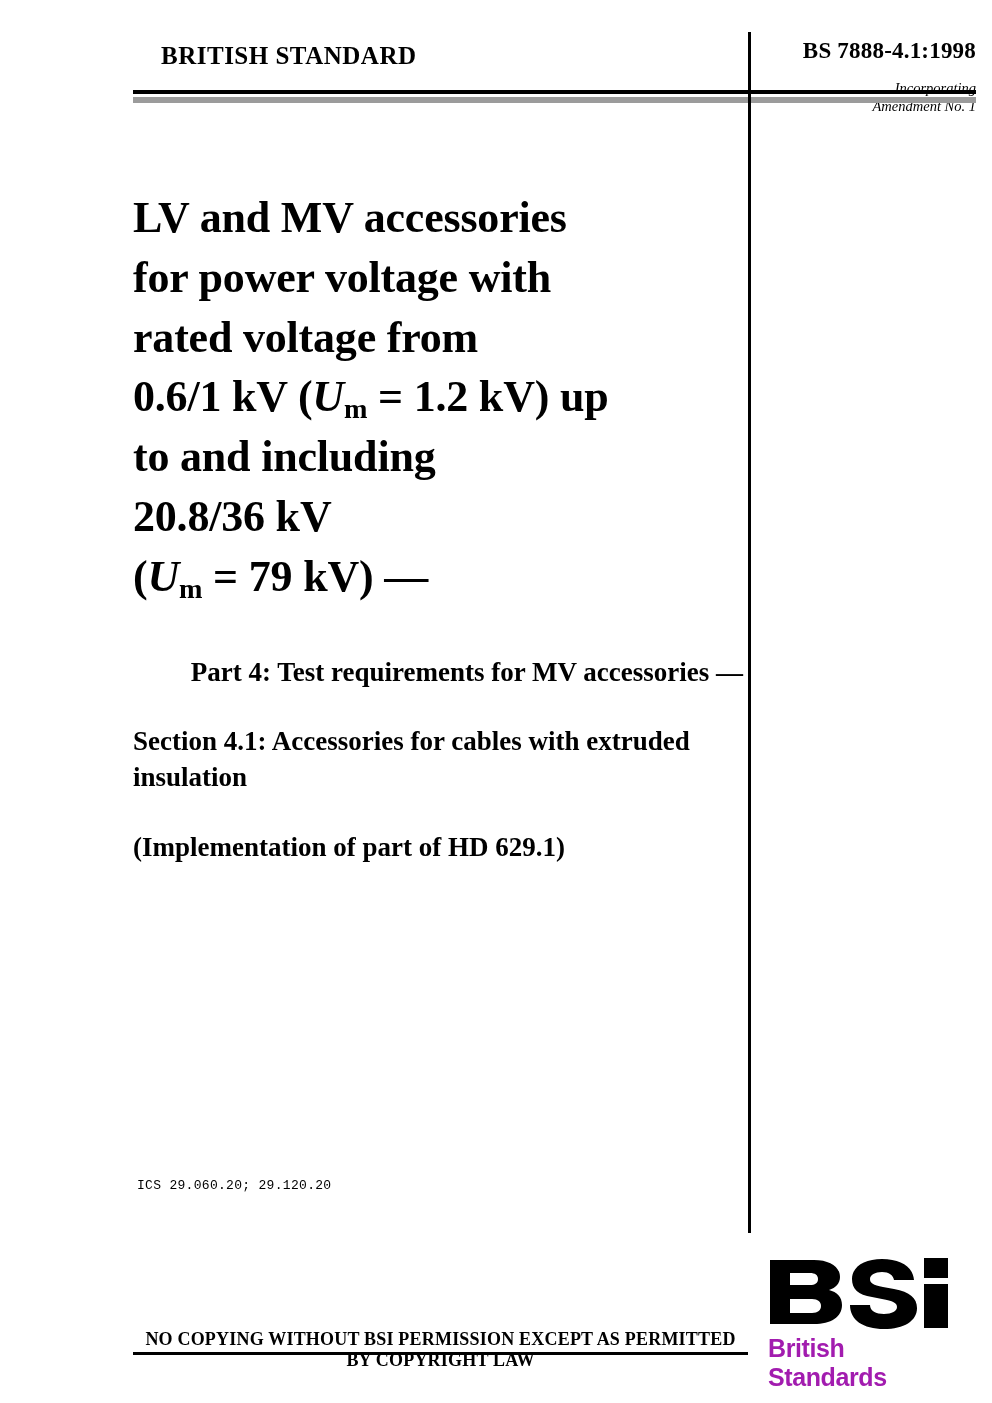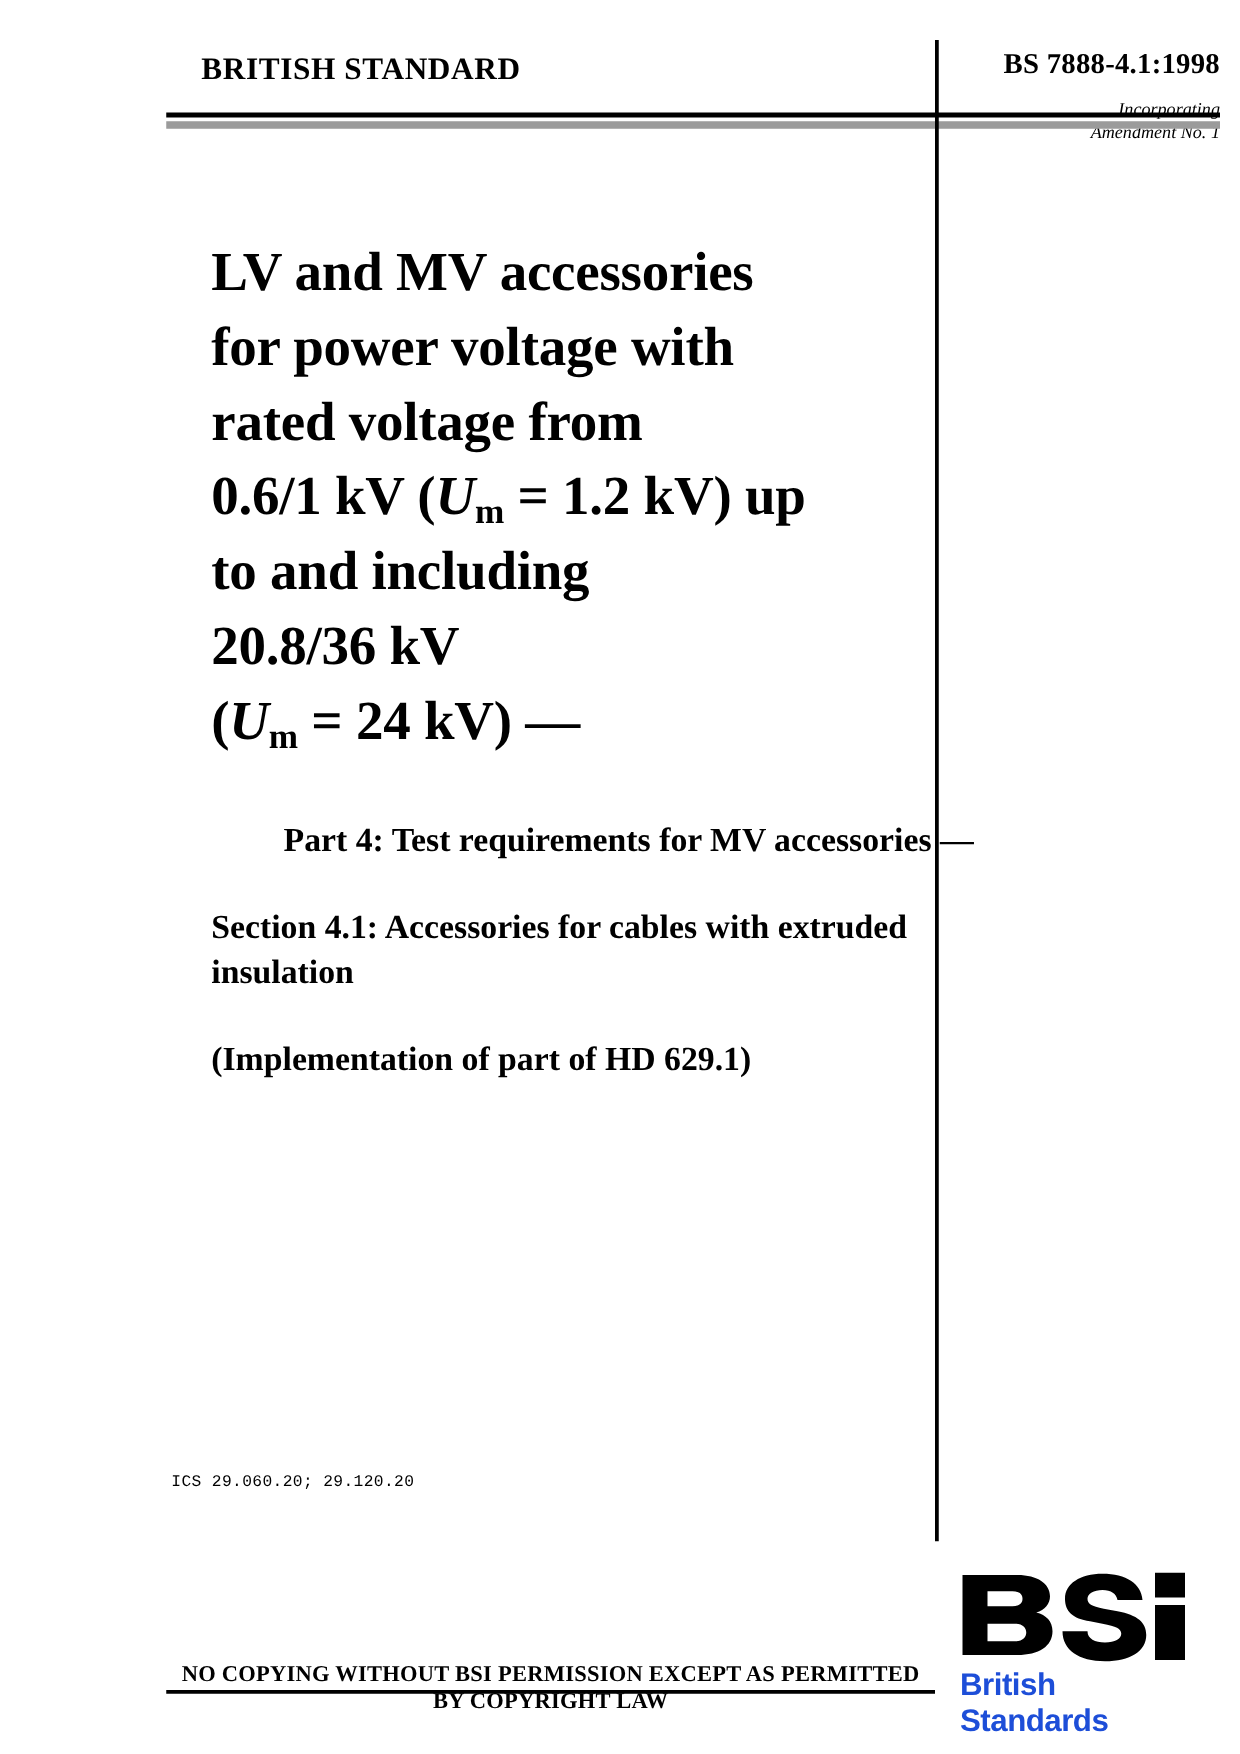--- a/index.html
+++ b/index.html
@@ -87,21 +87,20 @@
     height: 1201px;
     background: #000000;
   }
 
   
   .titleblock {
     position: absolute;
     left: 133px;
     top: 188px;
     width: 610px;
-    margin-left: 36px;
   }
   .main-title {
     font-family: "Liberation Serif", serif;
     font-weight: bold;
     font-size: 44px;
     line-height: 1.36;
     margin: 0;
     letter-spacing: -0.2px;
   }
   .main-title .ital {
@@ -167,21 +166,21 @@
     width: 182px;
     height: 72px;
     display: block;
   }
   .logo-word {
     font-family: "Liberation Sans", sans-serif;
     font-weight: bold;
     font-size: 25px;
     letter-spacing: -0.4px;
     margin-top: 4px;
-    color: #1d4ed8;
+    color: #a21caf;
   }
 </style>
 </head>
 <body>
 
 <div class="page">
 
   <div class="header">
     <div class="header-title">BRITISH STANDARD</div>
     <div class="header-right">
@@ -199,21 +198,21 @@
   <div class="v-divider"></div>
 
   <div class="titleblock">
     <h1 class="main-title">
       <span>LV and MV accessories</span><br>
       <span>for power voltage with</span><br>
       <span>rated voltage from</span><br>
       <span>0.6/1 kV (</span><span class="ital">U</span><sub>m</sub><span> = 1.2 kV) up</span><br>
       <span>to and including</span><br>
       <span>20.8/36 kV</span><br>
-      <span>(</span><span class="ital">U</span><sub>m</sub><span> = 24 kV) —</span>
+      <span>(</span><span class="ital">U</span><sub>m</sub><span> = 79 kV) —</span>
     </h1>
 
     <p class="subtitle sub1">Part 4: Test requirements for MV accessories —</p>
     <p class="subtitle sub2">Section 4.1: Accessories for cables with extruded insulation</p>
     <p class="subtitle sub3">(Implementation of part of HD 629.1)</p>
   </div>
 
   <div class="ics">ICS 29.060.20; 29.120.20</div>
 
   <div class="footer-text">NO COPYING WITHOUT BSI PERMISSION EXCEPT AS PERMITTED BY COPYRIGHT LAW</div>

